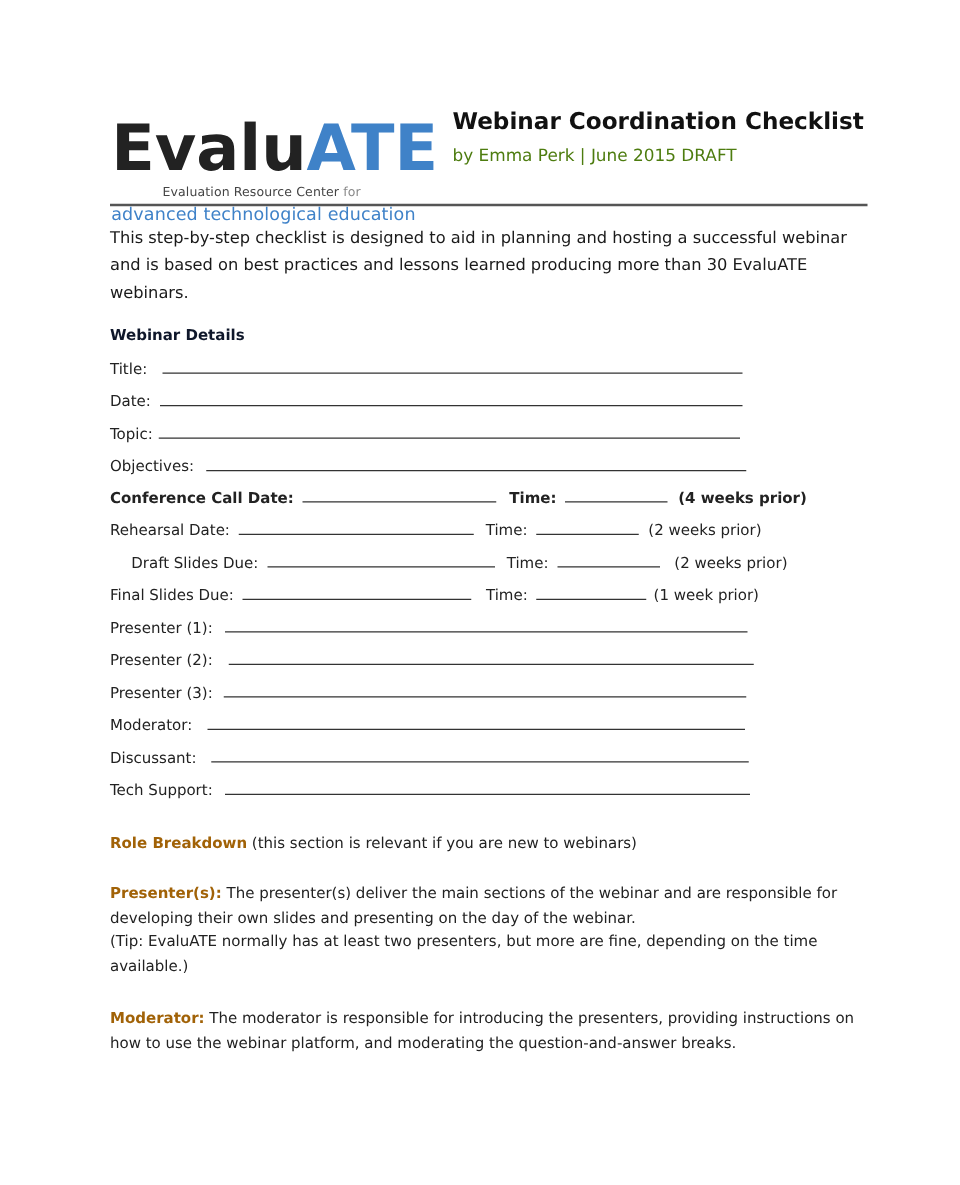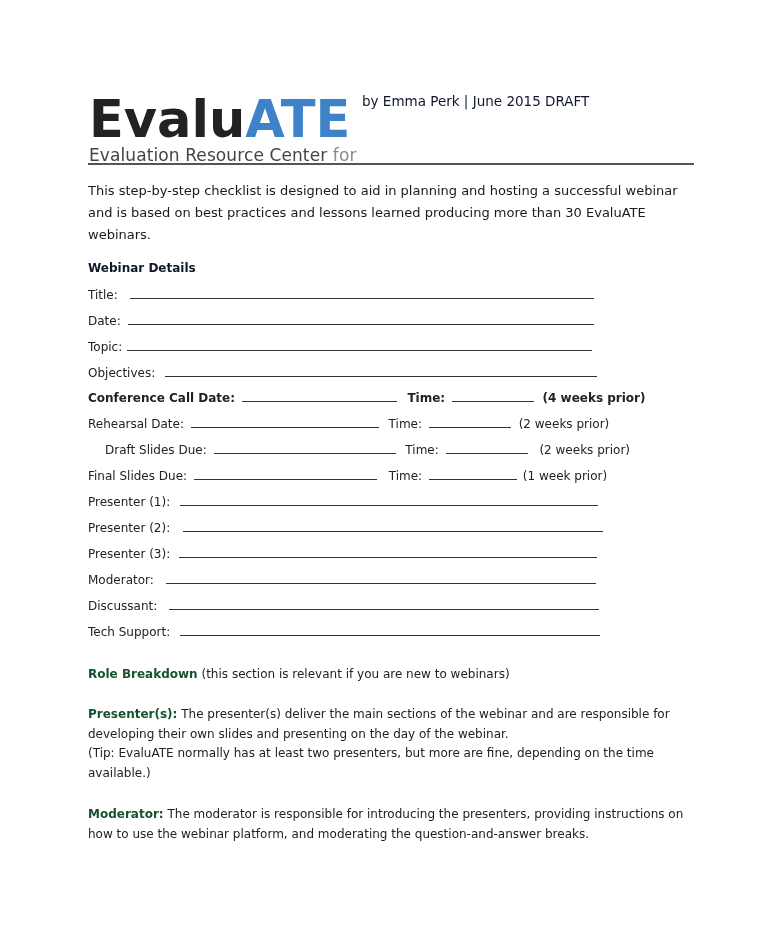--- a/index.html
+++ b/index.html
@@ -2,43 +2,45 @@
 <html><head>
   <meta charset="utf-8">
   <style>
     html, body { margin: 0; padding: 0; background: #ffffff; }
     body { width: 768px; height: 948px; position: relative; overflow: hidden;
       font-family: "DejaVu Sans", sans-serif; color: #1a1a1a; }
     .logo { position: absolute; left: 89px; top: 70px; }
     .logo-main { font-family: "DejaVu Sans", sans-serif; font-weight: bold; font-size: 51px; line-height: 52px; letter-spacing: 0px; margin-top: 24px; }
     .logo-main .dark { color: #222222; }
     .logo-main .blue { color: #3f82c8; }
-    .logo-sub1 { font-size: 17px; line-height: 18px; color: #444; margin-top: 0px; letter-spacing: 0.1px; }
+    .logo-sub1 { font-size: 10px; line-height: 18px; color: #444; margin-top: 0px; letter-spacing: 0.1px; margin-left: 41px; }
     .logo-sub1 .for { color: #8a8a8a; }
     .logo-sub2 { font-size: 14px; line-height: 16px; color: #3f82c8; letter-spacing: 0.1px; }
     .title-block { position: absolute; left: 362px; top: 86px; }
     .doc-title { font-weight: bold; font-size: 18.5px; color: #111; line-height: 24px; }
-    .doc-byline { font-size: 13.5px; color: #0f172a; margin-top: 6px; line-height: 18px; }
+    .doc-byline { font-size: 13.5px; color: #4d7c0f; margin-top: 6px; line-height: 18px; }
     .rule { position: absolute; left: 88px; top: 163px; width: 606px; height: 2px; background: #555; }
     .intro { position: absolute; left: 88px; top: 180px; width: 600px; font-size: 13px; line-height: 22px; color: #1a1a1a; }
     .section-head { position: absolute; left: 88px; font-size: 12px; font-weight: bold; color: #0f172a; }
     .field { position: absolute; left: 88px; font-size: 12px; color: #222; height: 18px; line-height: 18px; white-space: nowrap; text-align: right; }
     .field .line { display: inline-block; border-bottom: 1px solid #333; height: 13px; vertical-align: baseline; }
     .para { position: absolute; left: 88px; width: 600px; font-size: 12px; line-height: 19.5px; color: #222; }
-    .para b { color: #14532d; }
+    .para b { color: #a16207; }
   </style>
 </head>
 <body>
 
 <div class="logo">
   <div class="logo-main"><span class="dark">Evalu</span><span class="blue">ATE</span></div>
   <div class="logo-sub1"><span>Evaluation Resource Center</span> <span class="for">for</span></div>
+  <div class="logo-sub2">advanced technological education</div>
 </div>
 
 <div class="title-block">
+  <div class="doc-title">Webinar Coordination Checklist</div>
   <div class="doc-byline">by Emma Perk | June 2015 DRAFT</div>
 </div>
 
 <div class="rule"></div>
 
 <div class="intro">This step-by-step checklist is designed to aid in planning and hosting a successful webinar and is based on best practices and lessons learned producing more than 30 EvaluATE webinars.</div>
 
 <div class="section-head" style="top:261px;">Webinar Details</div>
 
 <div class="field" style="top:285px;">

